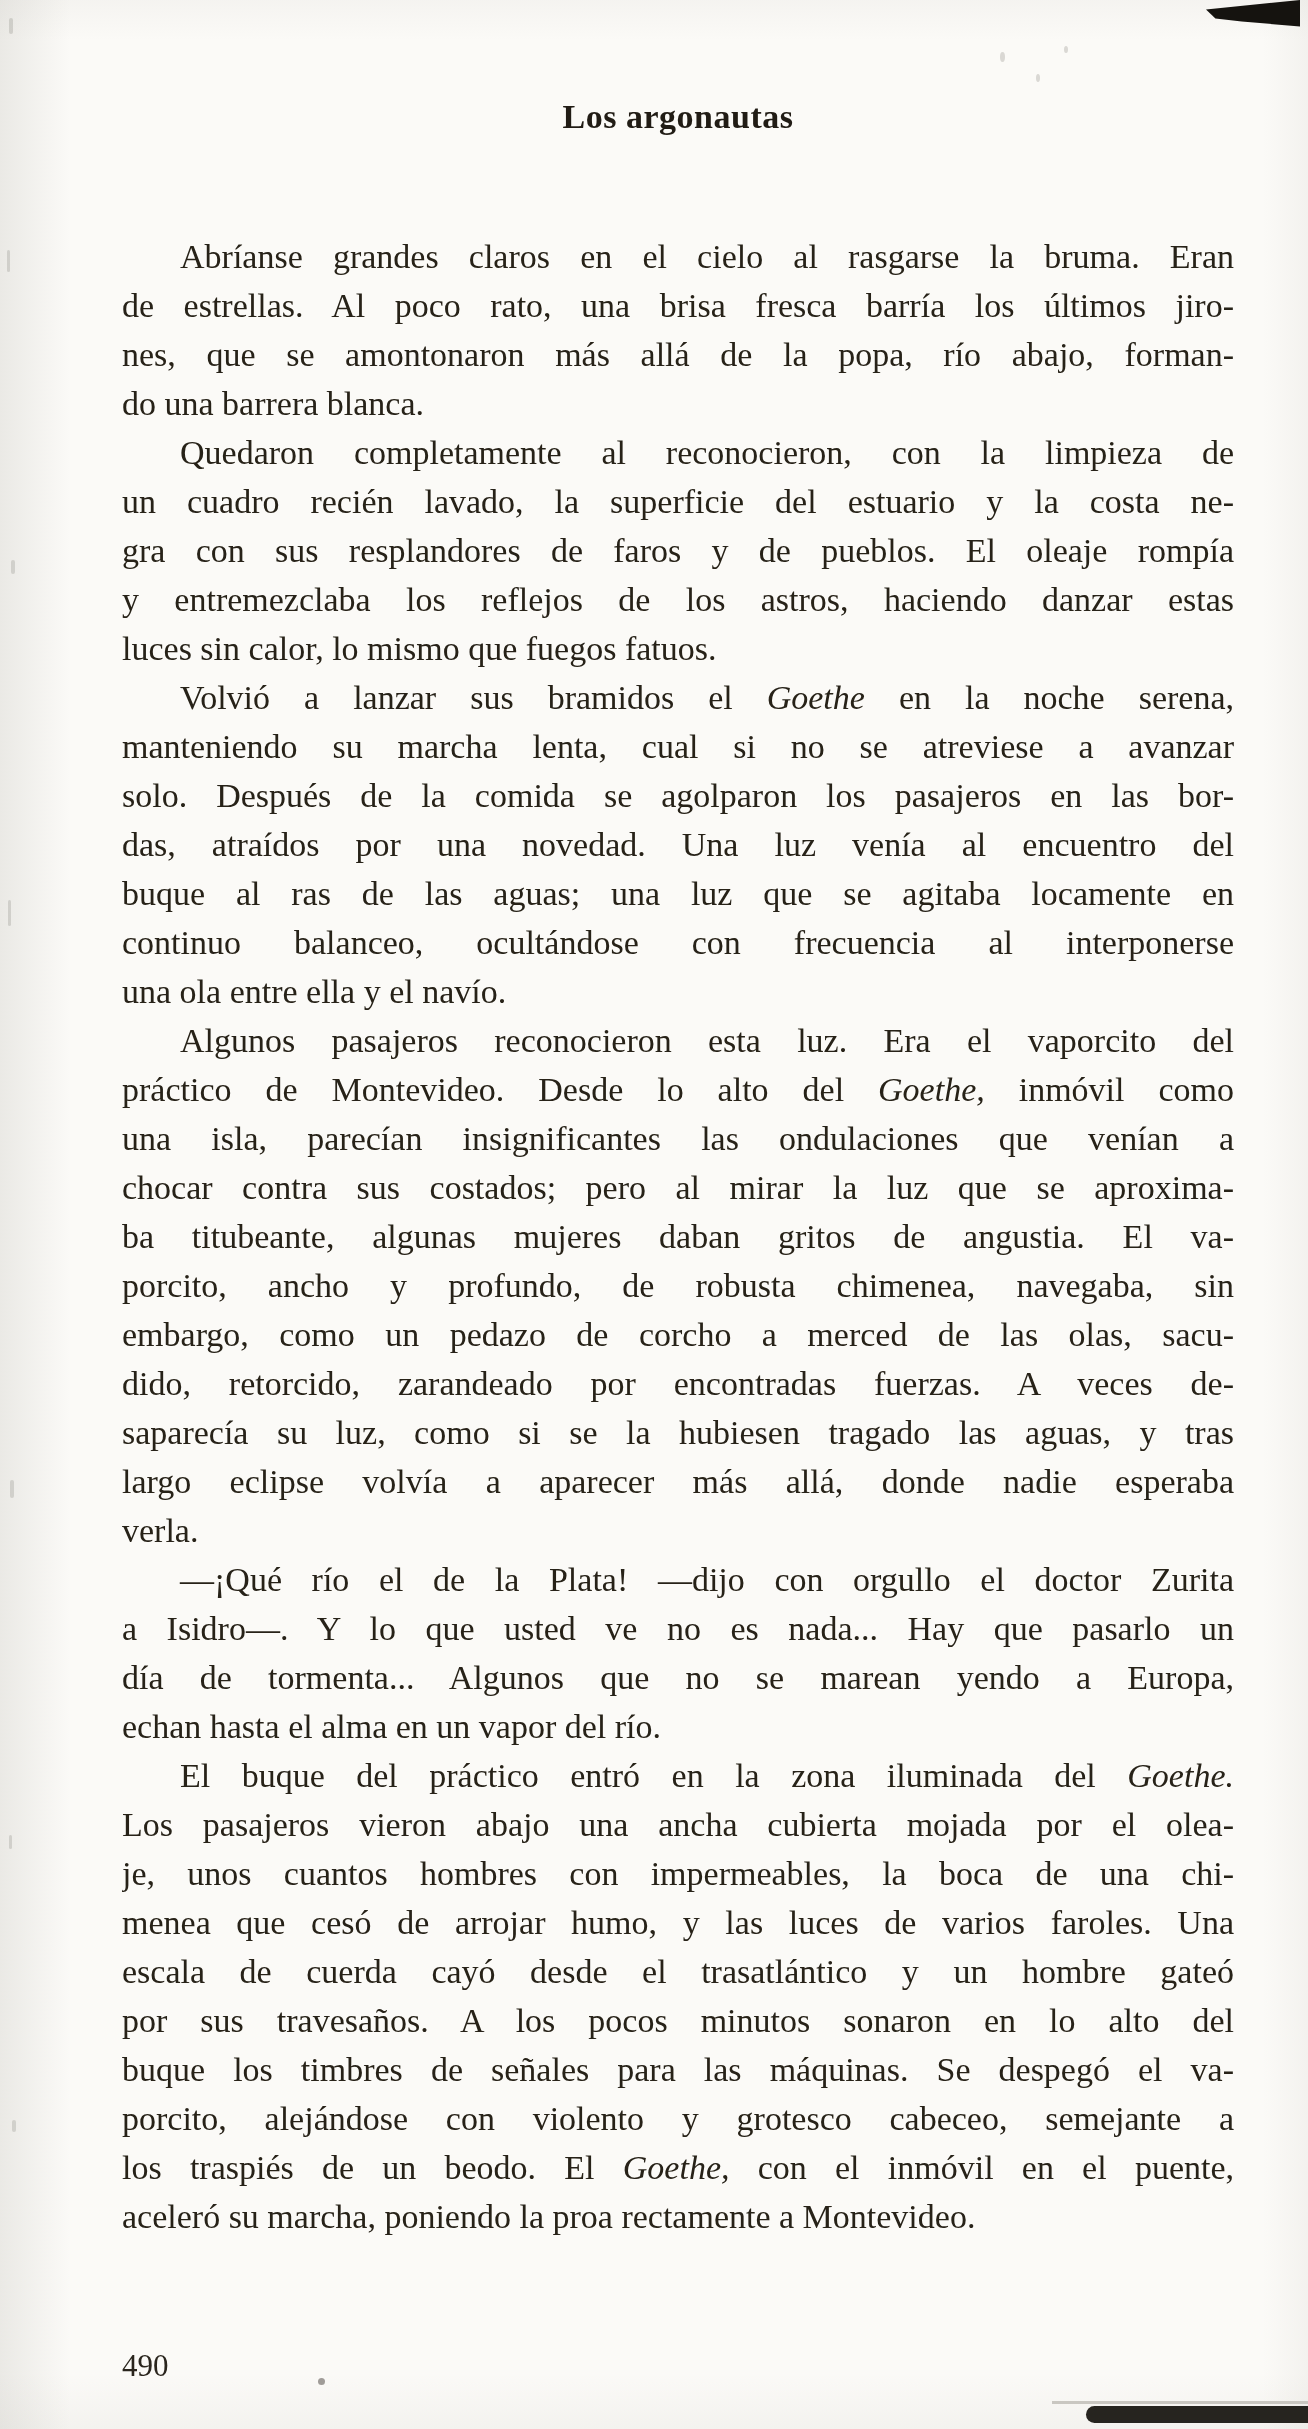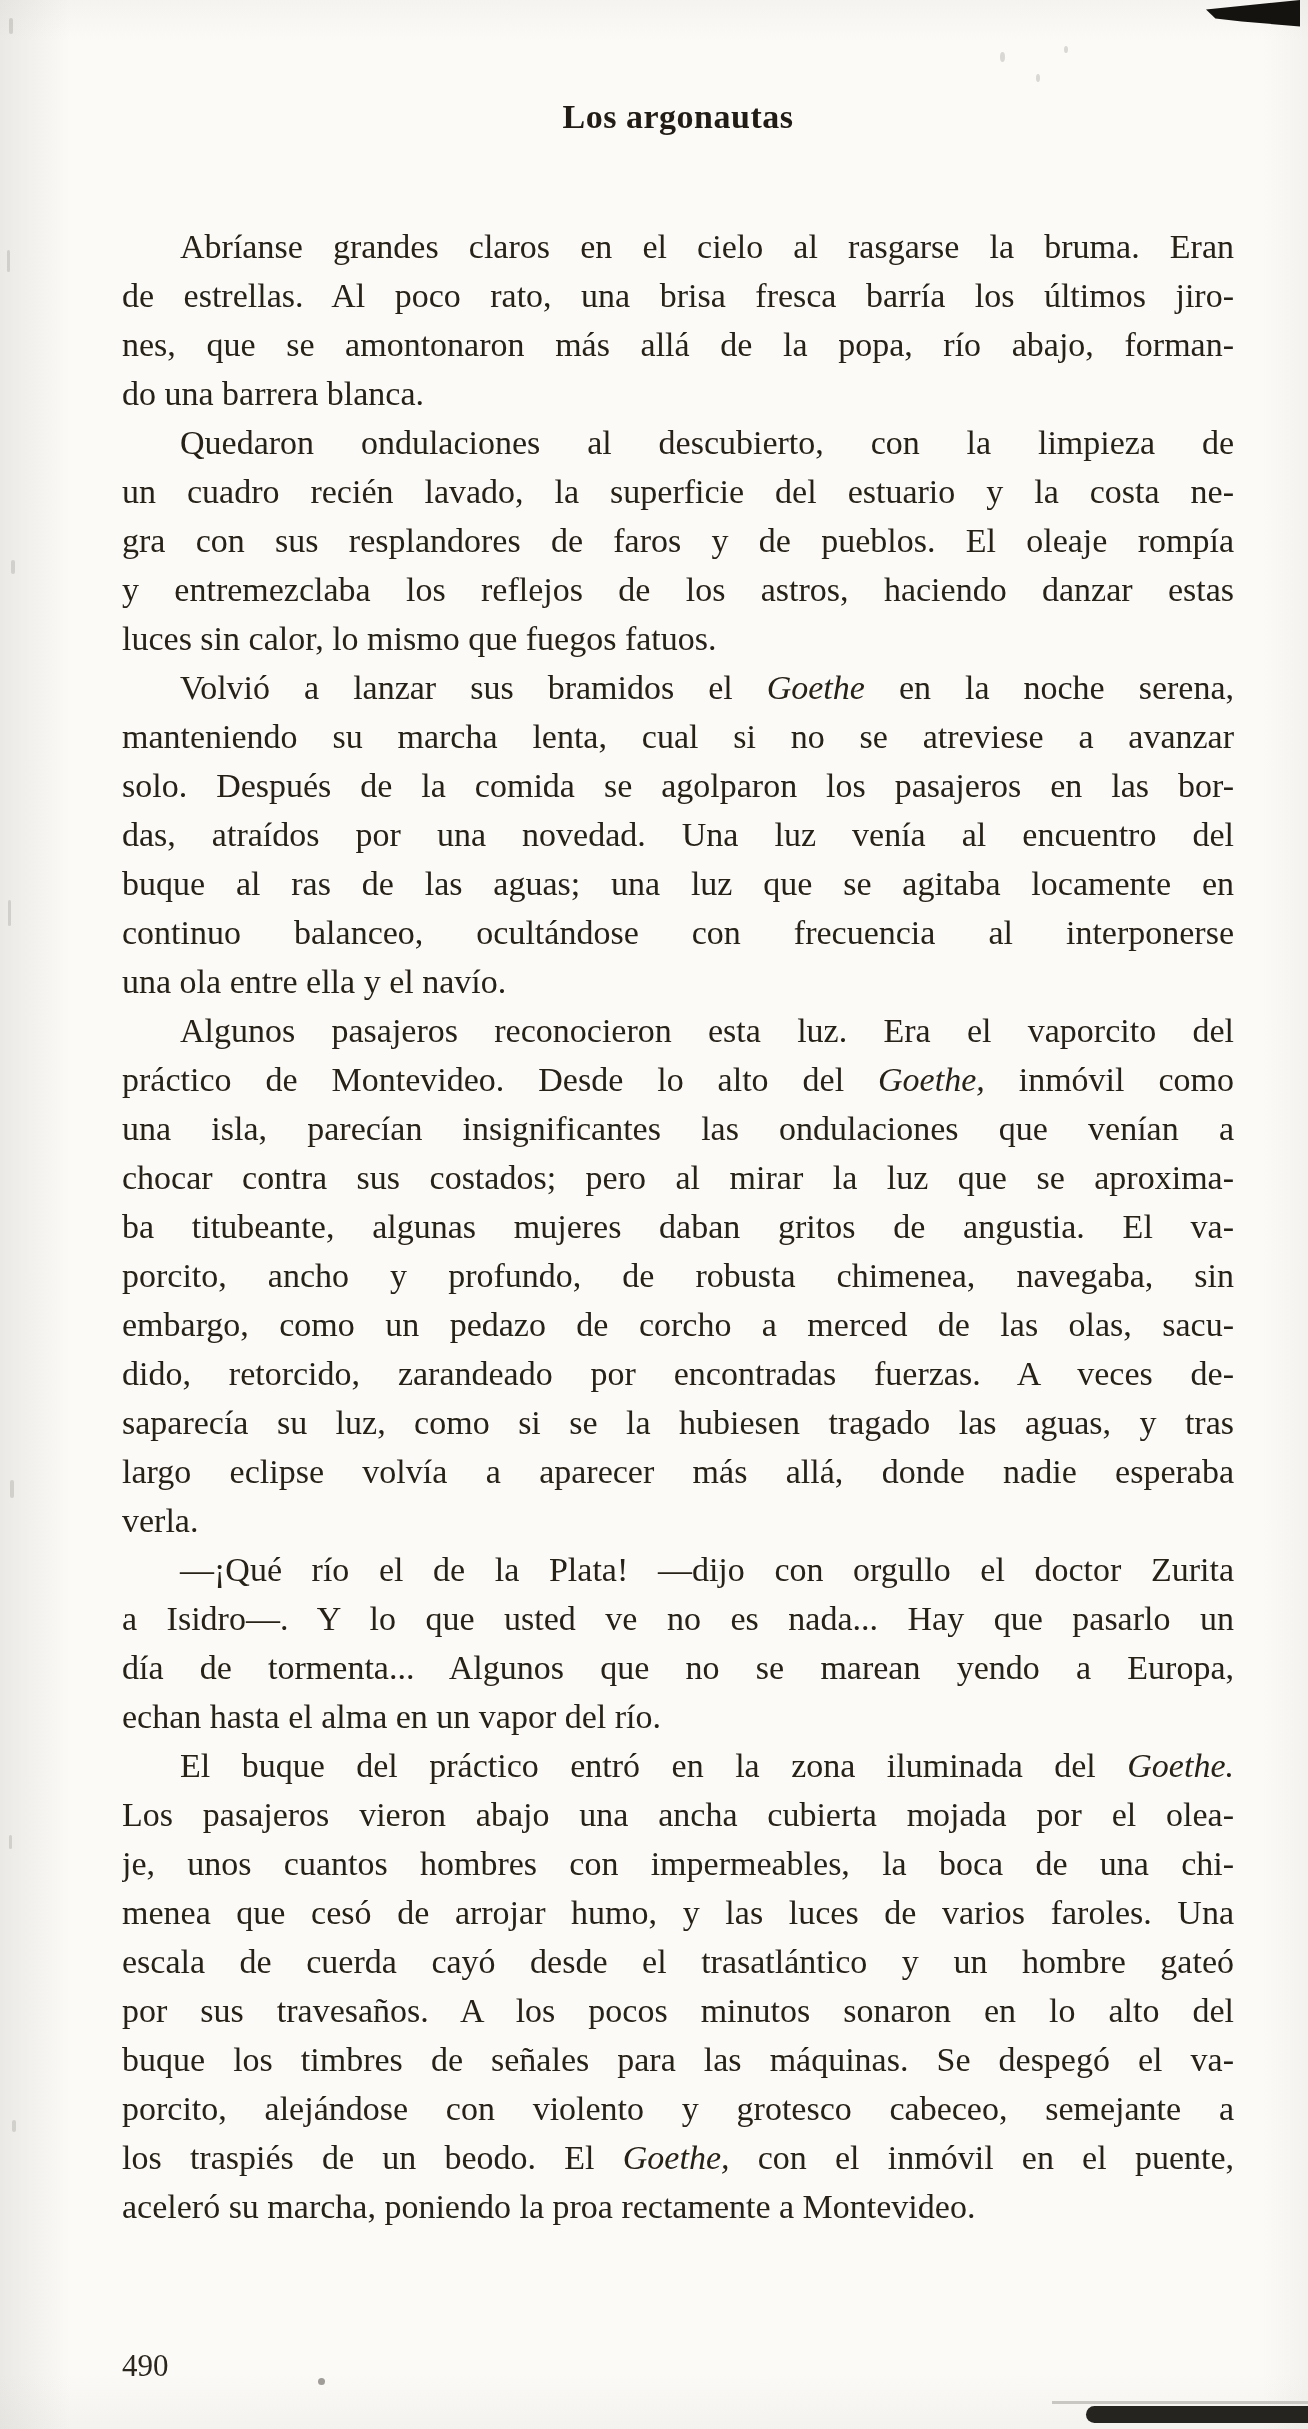--- a/index.html
+++ b/index.html
@@ -25,21 +25,21 @@
     position: absolute;
     left: 122px; top: 98px; width: 1112px;
     text-align: center;
     font-weight: bold;
     font-size: 34px;
     letter-spacing: 0.5px;
     color: #211c15;
   }
   .text-block {
     position: absolute;
-    left: 122px; top: 222px; width: 1112px;
+    left: 122px; top: 232px; width: 1112px;
     font-size: 34px;
     line-height: 49px;
     color: #272218;
   }
   .line {
     text-align: justify;
     text-align-last: justify;
     height: 49px;
     overflow: hidden;
   }
@@ -107,21 +107,21 @@
   <div class="mark" style="left:9px;  top:1835px; width:3px; height:14px;"></div>
   <div class="mark" style="left:12px; top:2120px; width:4px; height:12px;"></div>
 
   <div class="running-header">Los argonautas</div>
 
   <div class="text-block">
       <div class="line first"><span>Abríanse grandes claros en el cielo al rasgarse la bruma. Eran</span></div>
       <div class="line"><span>de estrellas. Al poco rato, una brisa fresca barría los últimos jiro-</span></div>
       <div class="line"><span>nes, que se amontonaron más allá de la popa, río abajo, forman-</span></div>
       <div class="line last"><span>do una barrera blanca.</span></div>
-      <div class="line first"><span>Quedaron ondulaciones al descubierto, con la limpieza de</span></div>
+      <div class="line first"><span>Quedaron completamente al reconocieron, con la limpieza de</span></div>
       <div class="line"><span>un cuadro recién lavado, la superficie del estuario y la costa ne-</span></div>
       <div class="line"><span>gra con sus resplandores de faros y de pueblos. El oleaje rompía</span></div>
       <div class="line"><span>y entremezclaba los reflejos de los astros, haciendo danzar estas</span></div>
       <div class="line last"><span>luces sin calor, lo mismo que fuegos fatuos.</span></div>
       <div class="line first"><span>Volvió a lanzar sus bramidos el </span><span class="it">Goethe</span><span> en la noche serena,</span></div>
       <div class="line"><span>manteniendo su marcha lenta, cual si no se atreviese a avanzar</span></div>
       <div class="line"><span>solo. Después de la comida se agolparon los pasajeros en las bor-</span></div>
       <div class="line"><span>das, atraídos por una novedad. Una luz venía al encuentro del</span></div>
       <div class="line"><span>buque al ras de las aguas; una luz que se agitaba locamente en</span></div>
       <div class="line"><span>continuo balanceo, ocultándose con frecuencia al interponerse</span></div>

